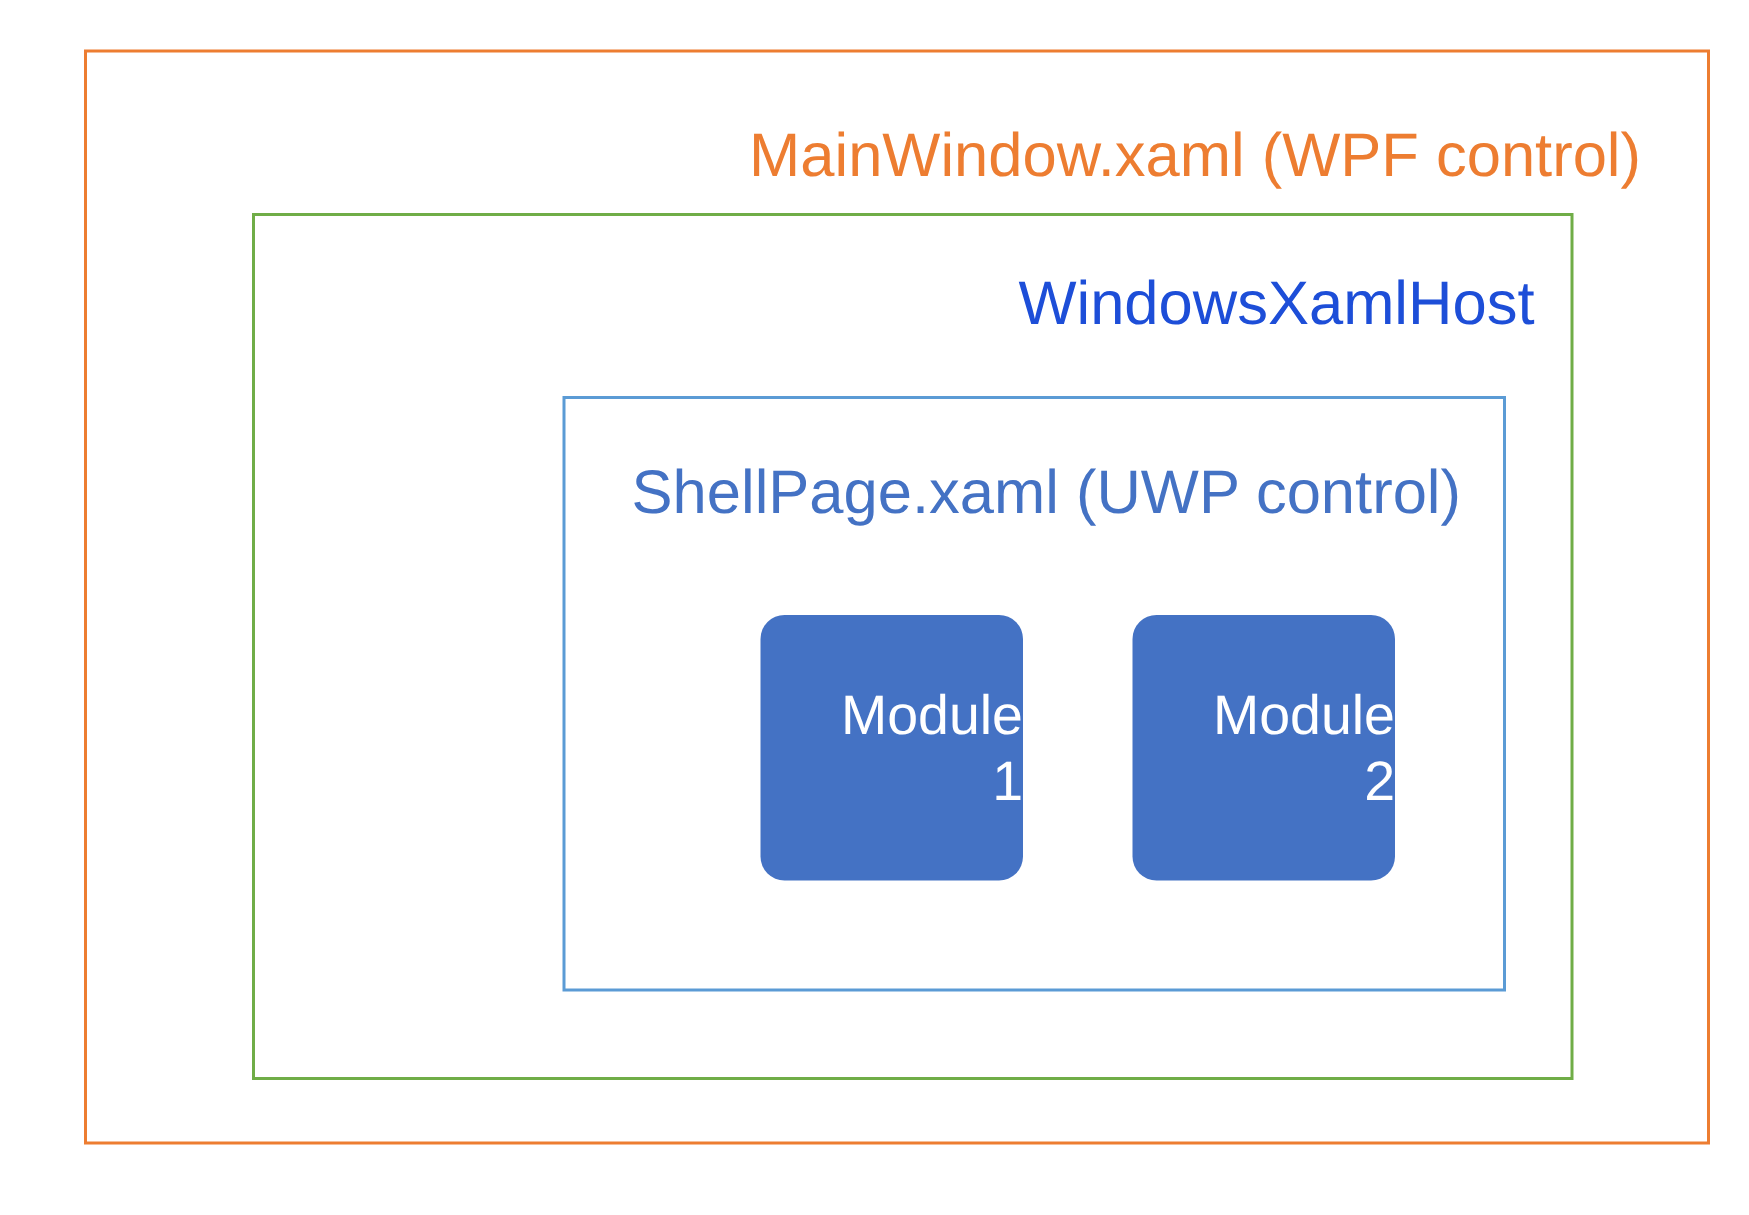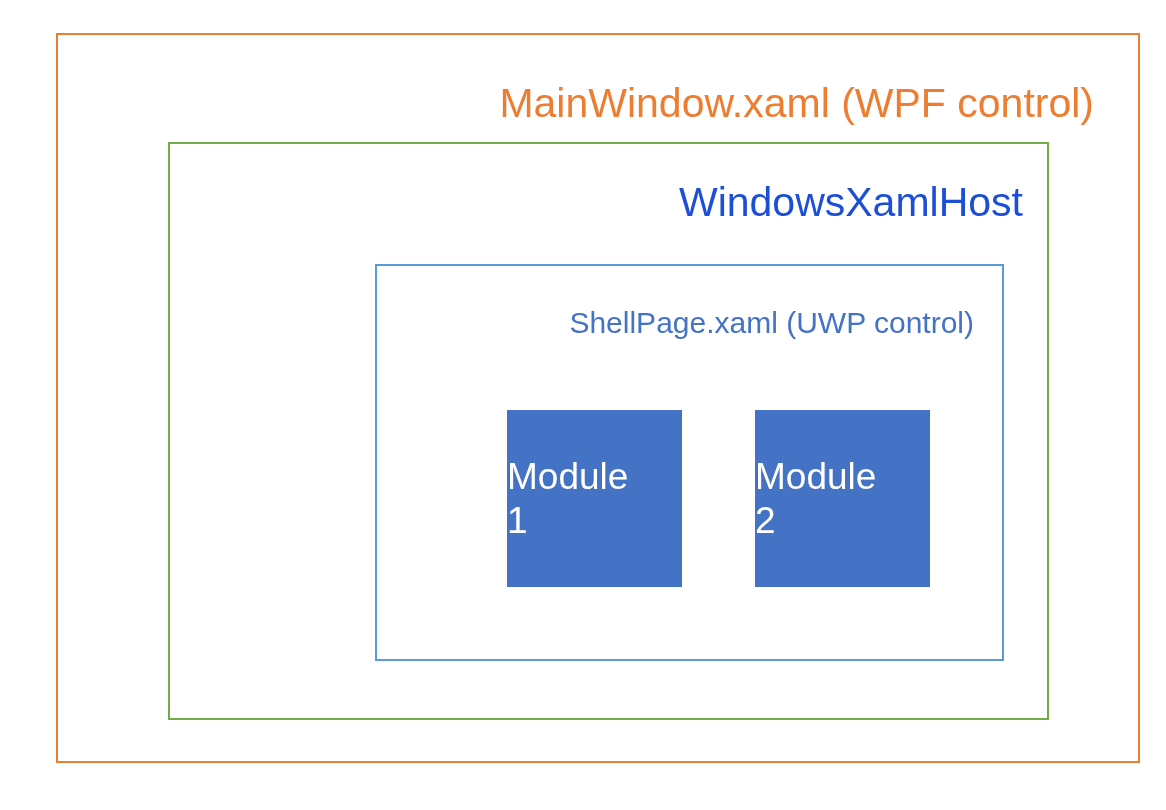--- a/index.html
+++ b/index.html
@@ -76,39 +76,40 @@
   }
   .label-xamlhost {
     right: 24px;
     top: 38px;
     font-size: 41px;
     color: #1d4ed8;
   }
   .label-shellpage {
     right: 28px;
     top: 42px;
-    font-size: 30px;
+    font-size: 41px;
     color: #4472C4;
   }
 
   
   .module {
     position: absolute;
     top: 144px;   
     width: 175px;
     height: 177px;
     background: #4472C4;
     color: #ffffff;
     display: flex;
     flex-direction: column;
-    align-items: flex-start;
+    align-items: flex-end;
     justify-content: center;
     font-size: 37px;
     line-height: 1.18;
     text-align: center;
+    border-radius: 16px;
   }
   .module-1 { left: 130px; }  
   .module-2 { left: 378px; }  
 
   .module-line {
     display: block;
   }
 </style>
 </head>
 <body>

